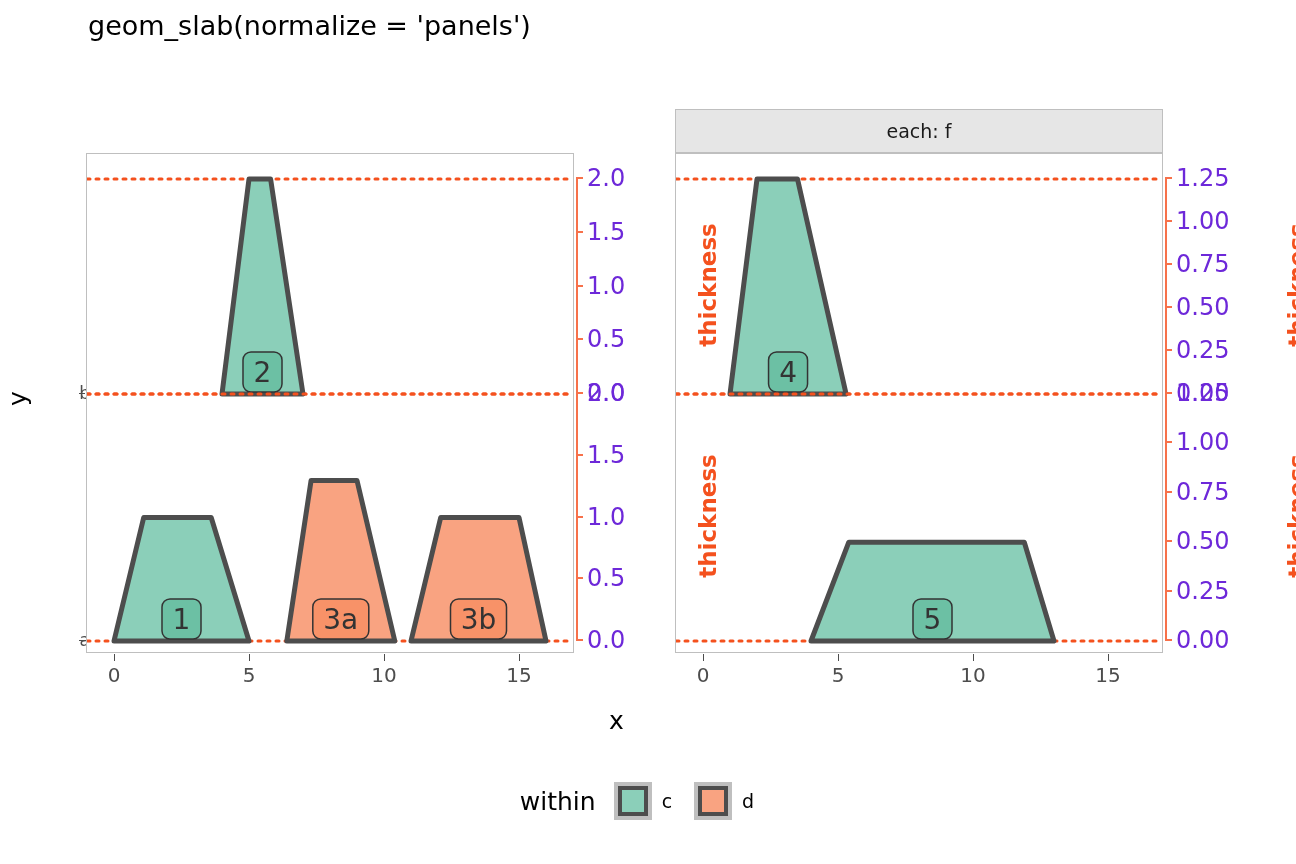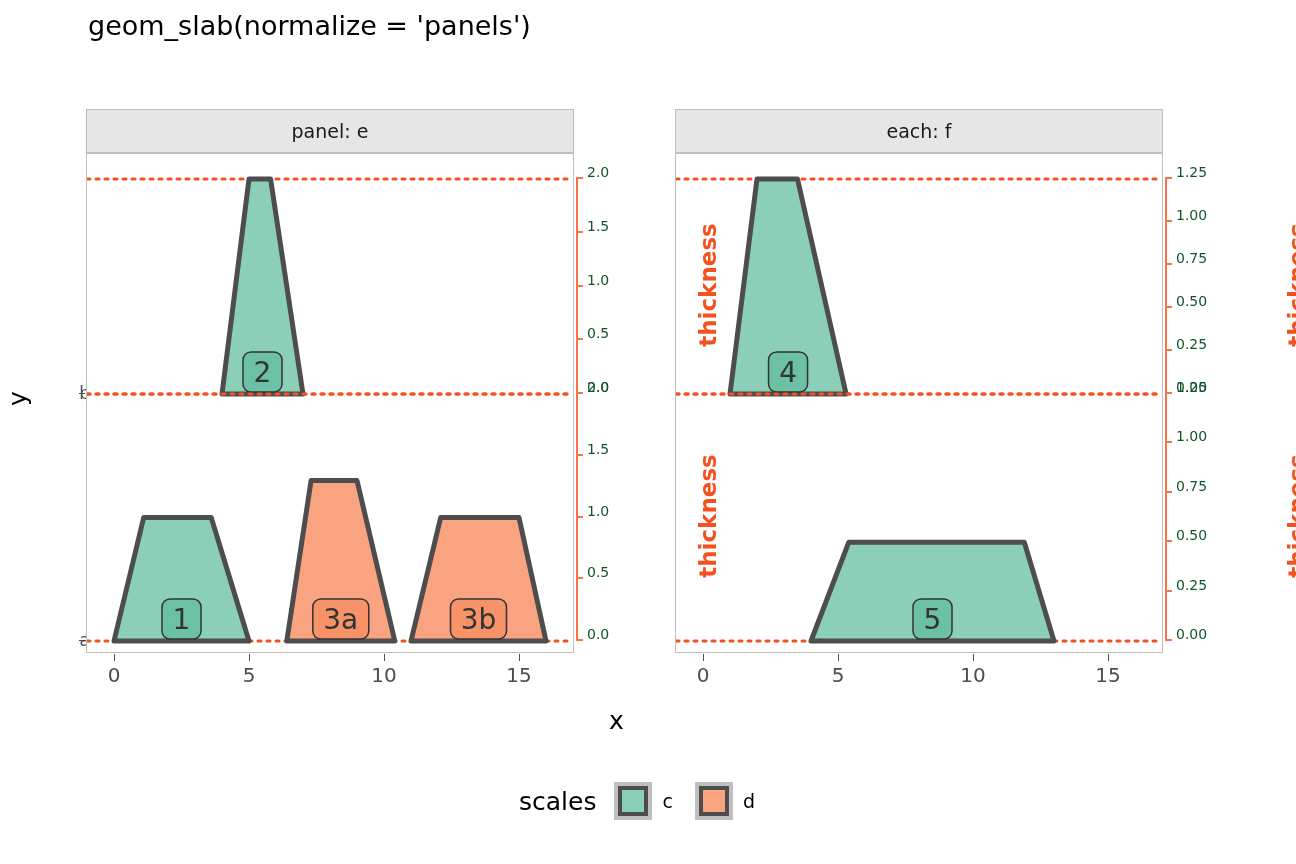--- a/index.html
+++ b/index.html
@@ -68,21 +68,21 @@
   .thick-axis {
     position:absolute;
   }
   .thick-line {
     position:absolute; left:0; top:0; width:2px; background:#f7714a;
   }
   .thick-tickmark {
     position:absolute; left:0; width:7px; height:2px; background:#f7714a;
   }
   .thick-ticklabel {
-    position:absolute; font-size:14px; color:#14532d; white-space:nowrap;
+    position:absolute; font-size:24px; color:#6d28d9; white-space:nowrap;
   }
   .thick-title {
     position:absolute; font-size:23px; color:#f4511e; font-weight:bold;
     transform:rotate(-90deg); transform-origin:center center;
     white-space:nowrap;
   }
 
   
   .xtick {
     position:absolute; font-size:20px; color:#4d4d4d;
@@ -121,23 +121,20 @@
   <div id="title">geom_slab(normalize = 'panels')</div>
 
   <div id="ylab">y</div>
   <div id="xlab">x</div>
 
   <div class="ytick" style="top:383px;">b</div>
   <div class="ytickmark" style="left:79px; top:393px;"></div>
   <div class="ytick" style="top:630px;">a</div>
   <div class="ytickmark" style="left:79px; top:640px;"></div>
 
-  <div class="strip" style="left:86px; top:109px; width:488px;">
-    <span>panel: e</span>
-  </div>
   <div class="strip" style="left:675px; top:109px; width:488px;">
     <span>each: f</span>
   </div>
 
   <div class="panel" style="left:86px; top:153px; width:488px; height:500px;">
     <svg class="panel-svg" width="486" height="498">
       <g id="panel-e-shapes">
           <line x1="0" x2="486" y1="240" y2="240" stroke="#f4511e" stroke-width="3" stroke-dasharray="3 6" stroke-linecap="round"></line>
           <line x1="0" x2="486" y1="25" y2="25" stroke="#f4511e" stroke-width="3" stroke-dasharray="3 6" stroke-linecap="round"></line>
           <polygon points="135,240 162,25 183.6,25 216,240" fill="#8bcfb9" stroke="#4d4d4d" stroke-width="5" stroke-linejoin="round"></polygon>
@@ -251,21 +248,21 @@
       <div class="xtick" style="left: 673px; top: 663px;">0</div>
       <div class="xtickmark" style="left: 838px; top: 654px;"></div>
       <div class="xtick" style="left: 808px; top: 663px;">5</div>
       <div class="xtickmark" style="left: 973px; top: 654px;"></div>
       <div class="xtick" style="left: 943px; top: 663px;">10</div>
       <div class="xtickmark" style="left: 1108px; top: 654px;"></div>
       <div class="xtick" style="left: 1078px; top: 663px;">15</div>
     </div>
 
   <div id="legend">
-    <div id="legend-title">scales</div>
+    <div id="legend-title">within</div>
     <div class="legend-item">
       <div class="legend-key">
         <div class="legend-swatch" id="sw-c" style="background: rgb(139, 207, 185);"></div>
       </div>
       <div class="legend-label">c</div>
     </div>
     <div class="legend-item">
       <div class="legend-key">
         <div class="legend-swatch" id="sw-d" style="background: rgb(249, 163, 129);"></div>
       </div>

